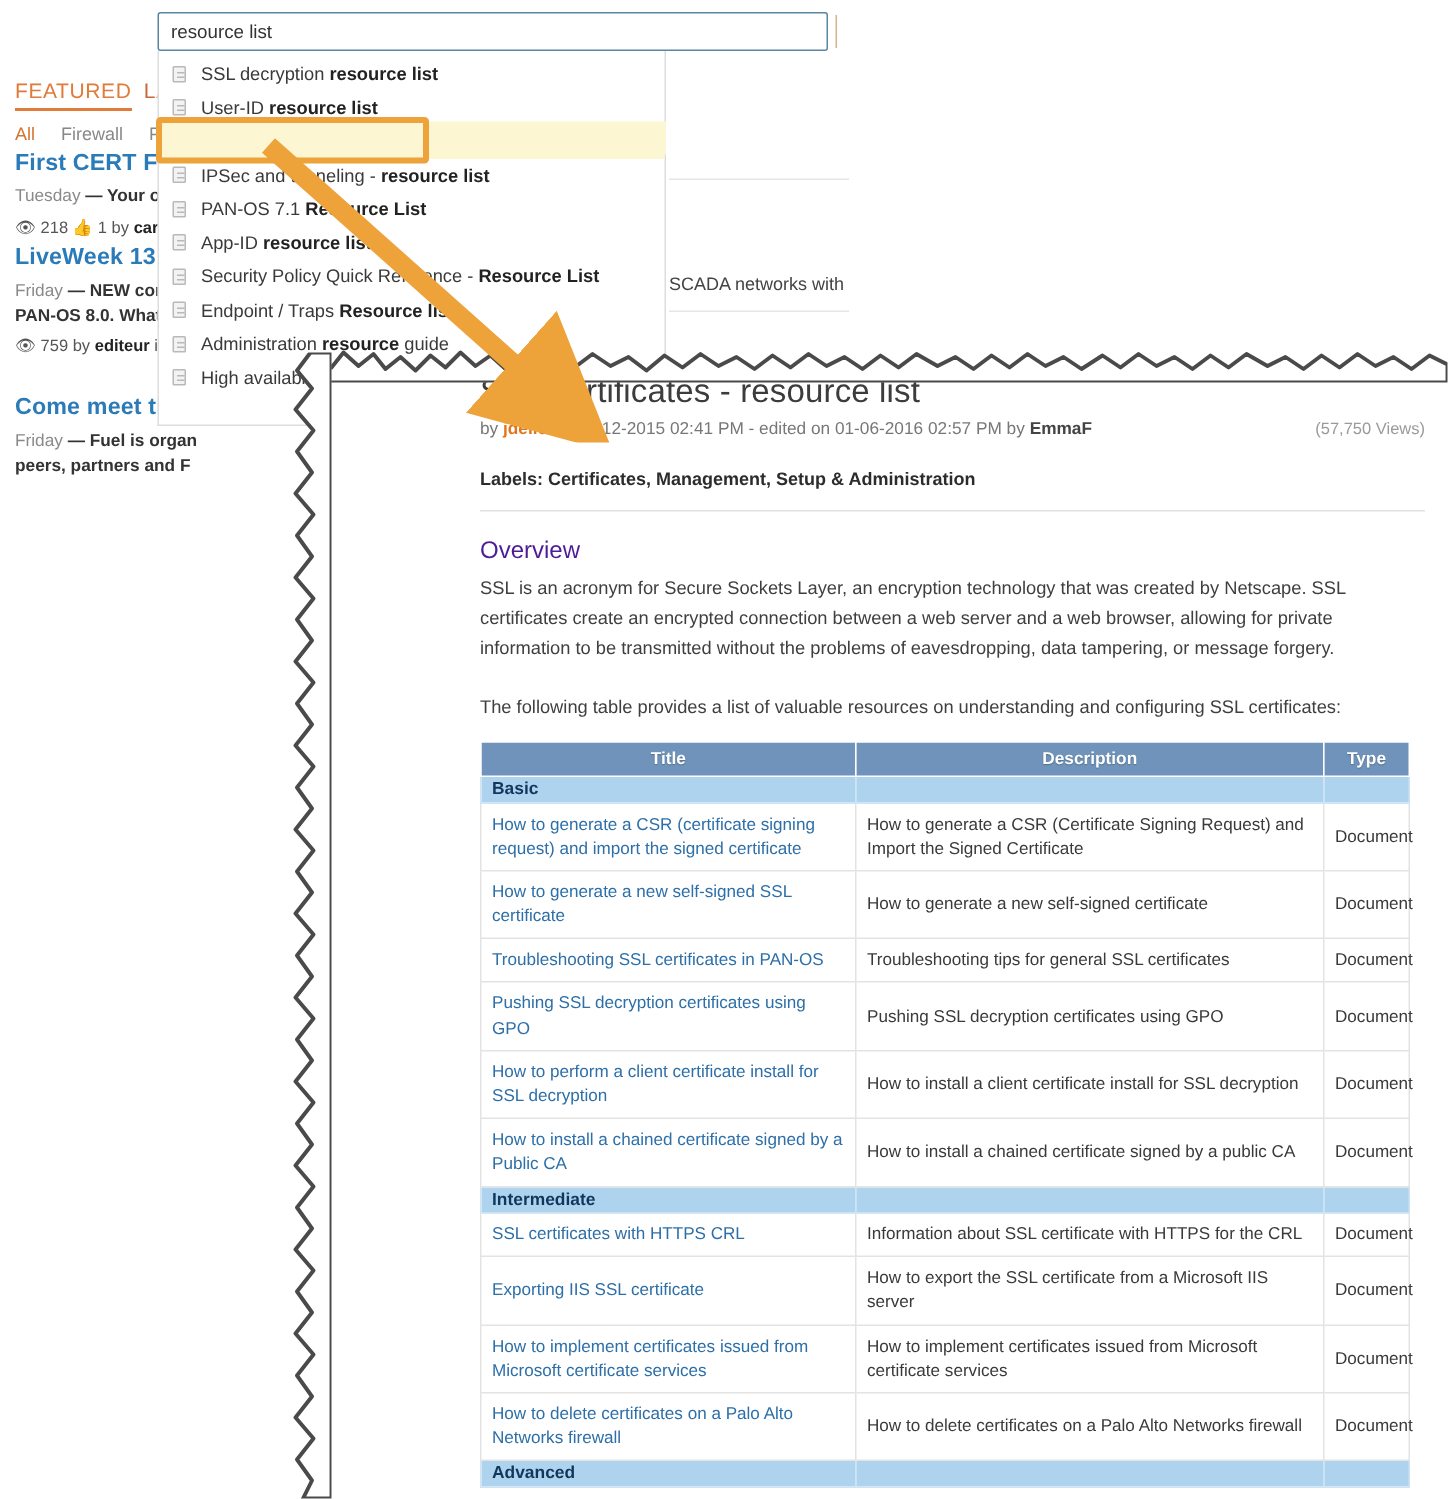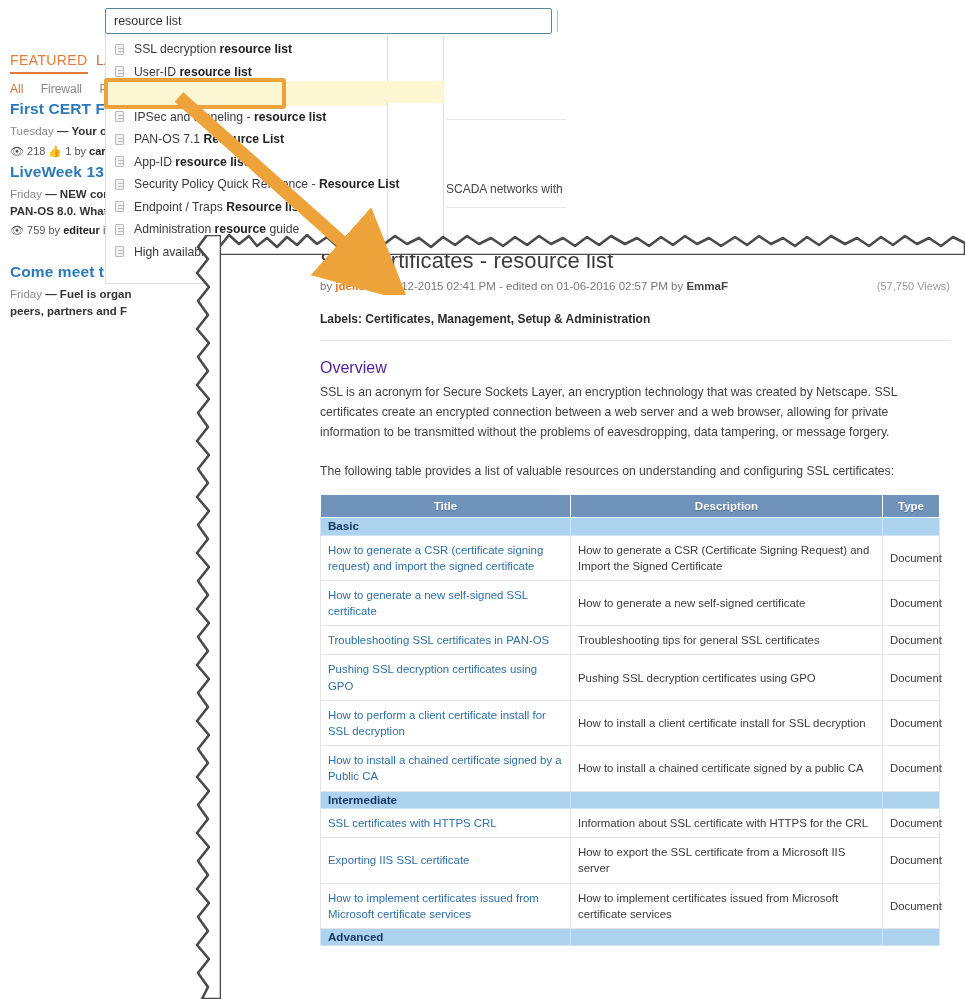--- a/index.html
+++ b/index.html
@@ -40,21 +40,21 @@
   
   #search-box {
     position:absolute; left:105px; top:8px; width:447px; height:26px;
     border:1px solid #5a86a0; background:#fff; border-radius:2px;
     display:flex; align-items:center; padding:0 8px;
     font-size:12.5px; color:#333;
   }
   #search-caret { position:absolute; left:557px; top:10px; width:1px; height:22px; background:#d8b08c; }
 
   #ac-list {
-    position:absolute; left:105px; top:34px; width:283px; height:250px;
+    position:absolute; left:105px; top:34px; width:339px; height:250px;
     background:#fff; border-left:1px solid #dddddd; border-right:1px solid #dddddd;
     border-bottom:1px solid #dddddd;
     padding-top:4px;
   }
   .ac-item {
     height:22.5px; display:flex; align-items:center; gap:10px;
     padding-left:9px; font-size:12.2px; color:#3a3a3a; white-space:nowrap;
   }
   .ac-item .doc-ico {
     width:9px; height:11px; border:1px solid #b9b9b9; background:#f3f3f3;
@@ -327,20 +327,25 @@
           <tr>
             <td class="title"><a href="#">Exporting IIS SSL certificate</a></td>
             <td class="desc">How to export the SSL certificate from a Microsoft IIS server</td>
             <td class="type">Document</td>
           </tr>
           <tr>
             <td class="title"><a href="#">How to implement certificates issued from Microsoft certificate services</a></td>
             <td class="desc">How to implement certificates issued from Microsoft certificate services</td>
             <td class="type">Document</td>
           </tr>
+          <tr>
+            <td class="title"><a href="#">How to delete certificates on a Palo Alto Networks firewall</a></td>
+            <td class="desc">How to delete certificates on a Palo Alto Networks firewall</td>
+            <td class="type">Document</td>
+          </tr>
           <tr class="section">
             <td>Advanced</td>
             <td></td>
             <td></td>
           </tr>
         </tbody>
     </table>
   </div>
 </div>
 

